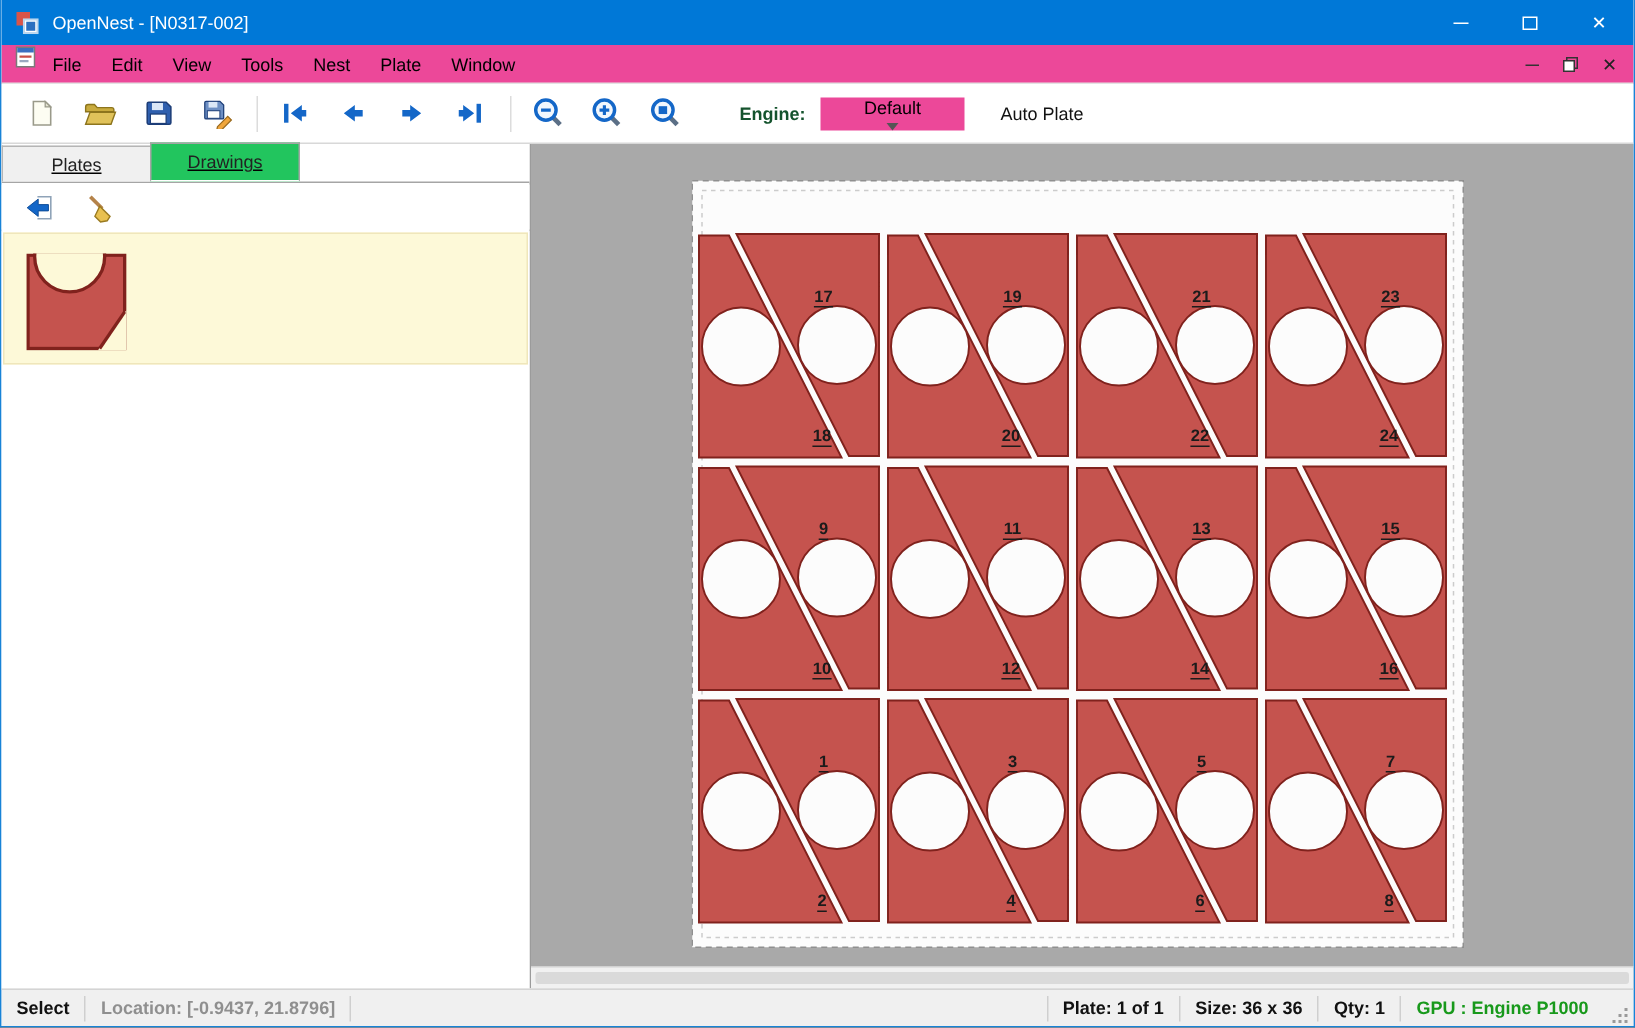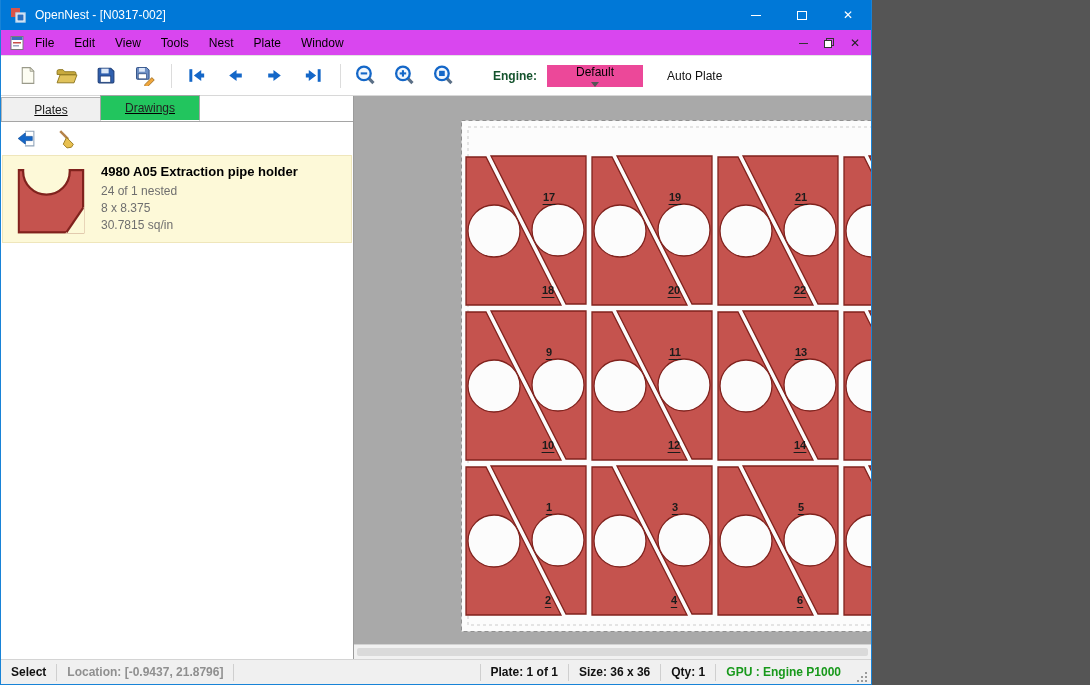--- a/index.html
+++ b/index.html
@@ -1,33 +1,33 @@
 <!DOCTYPE html>
 <html><head>
 <meta charset="utf-8">
 <style>
   * { margin:0; padding:0; box-sizing:border-box; }
   html,body { background:#555; }
   #app {
-    position:relative; width:872px; height:685px;
+    position:relative; width:1090px; height:685px;
     font-family:"Liberation Sans", sans-serif; font-size:12px;
     background:#fff; overflow:hidden;
     border:1px solid #1883d7; border-top:none;
   }
   
   .titlebar { position:absolute; top:0; left:0; right:0; height:30px; background:#0078d7; color:#fff; display:flex; align-items:center; }
   .app-icon { margin-left:9px; width:16px; height:16px; display:inline-block; }
   .title-text { margin-left:9px; font-size:12px; }
   .caption-buttons { position:absolute; right:0; top:0; height:30px; display:flex; }
   .cap-btn { width:46px; height:30px; display:flex; align-items:center; justify-content:center; color:#fff; cursor:default; }
   .glyph-min { width:10px; height:1px; background:#fff; display:block; }
   .glyph-max { width:10px; height:9px; border:1px solid #fff; display:block; }
   .glyph-close { font-size:12px; line-height:1; }
   
-  .menubar { position:absolute; top:30px; left:0; right:0; height:26px; background:#d946ef; border-bottom:1px solid #e3e3e3; display:flex; align-items:center; }
+  .menubar { position:absolute; top:30px; left:0; right:0; height:26px; background:#ec4899; border-bottom:1px solid #e3e3e3; display:flex; align-items:flex-start; }
   .mdi-doc-icon { margin-left:8px; width:16px; height:16px; }
   .menu-item { padding:0 10px; height:100%; display:flex; align-items:center; color:#000; cursor:default; }
   .mdi-buttons { position:absolute; right:6px; top:0; height:26px; display:flex; align-items:center; gap:6px; color:#333; }
   .mdi-btn { width:20px; height:20px; display:flex; align-items:center; justify-content:center; }
   .mdi-min { width:9px; height:1px; background:#333; display:block; }
   
   .toolbar { position:absolute; top:56px; left:0; right:0; height:40px; background:#fff; border-bottom:1px solid #d8d8d8; display:flex; align-items:center; padding-left:12px; }
   .tb-btn { width:28px; height:28px; display:flex; align-items:center; justify-content:center; margin-right:11px; border-radius:2px; }
   .tb-sep { width:1px; height:24px; background:#dcdcdc; margin:0 10px 0 2px; }
   .engine-label { margin-left:25px; font-weight:bold; color:#14532d; }
@@ -237,26 +237,20 @@
                   </clipPath>
                 </defs>
               <g clip-path="url(#thclip)">
                 <rect class="js-part-fill" x="3" y="10" width="58" height="56" stroke-width="2" fill="#c5534e" stroke="#80221d"></rect>
                 <circle class="js-hole-fill" cx="28" cy="11" r="21" stroke-width="2" fill="#fdf9d8" stroke="#80221d"></circle>
                 <polygon points="62,43 62,67 45,67" fill="#fdf9d8"></polygon>
                 <line class="js-stroke-only" x1="61" y1="44" x2="46" y2="66" stroke-width="2" stroke="#80221d"></line>
               </g>
             </svg>
           </div>
-          <div class="d-info">
-            <span class="d-name">4980 A05 Extraction pipe holder</span>
-            <span class="d-sub">24 of 1 nested</span>
-            <span class="d-sub">8 x 8.375</span>
-            <span class="d-sub">30.7815 sq/in</span>
-          </div>
         </div>
       </div>
     </div>
 
     <div class="canvas">
       <div class="plate-wrap">
         <svg id="nest-svg" viewBox="0 0 515 512" width="515" height="512" font-family="Liberation Sans, sans-serif">
           <rect x="0.5" y="0.5" width="514" height="511" fill="#fcfcfc" stroke="#8f8f8f" stroke-dasharray="4,3"></rect>
           <rect x="7" y="7" width="501" height="498" fill="none" stroke="#cccccc" stroke-dasharray="3,3"></rect>
         <g transform="translate(2,33)">

